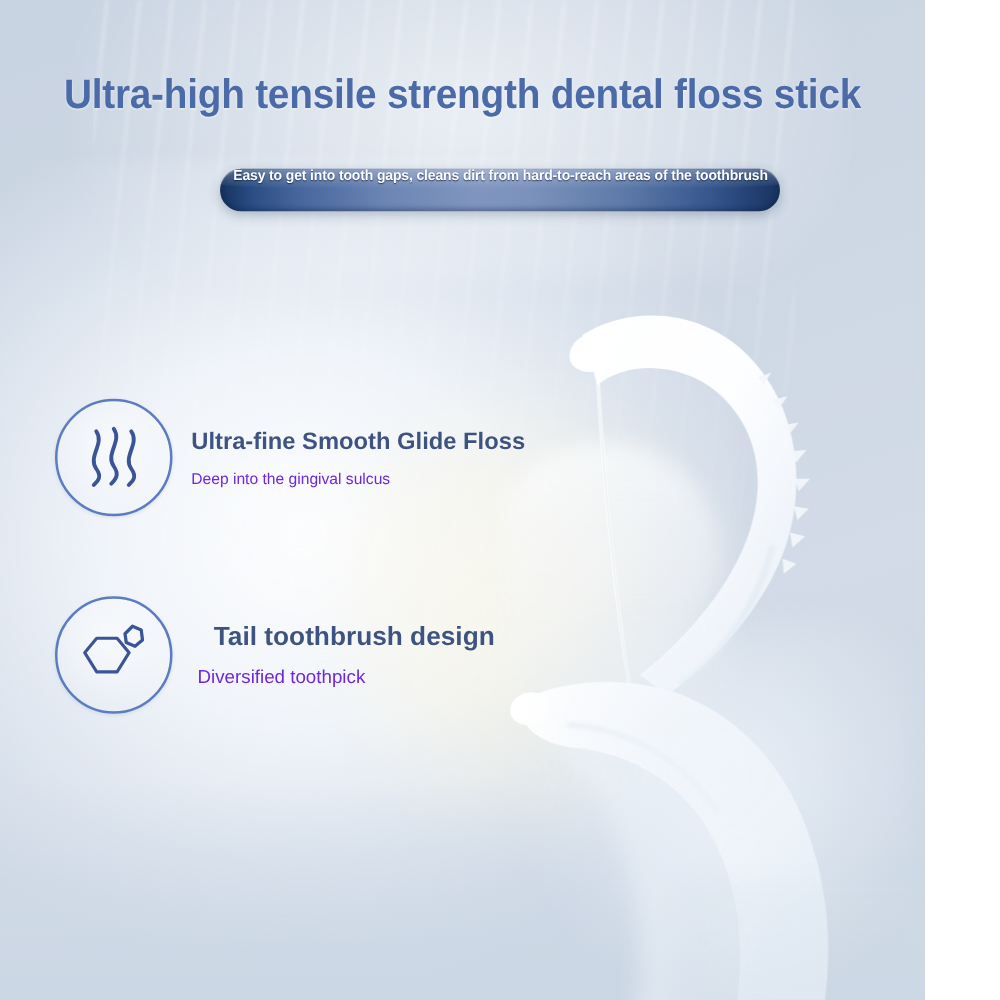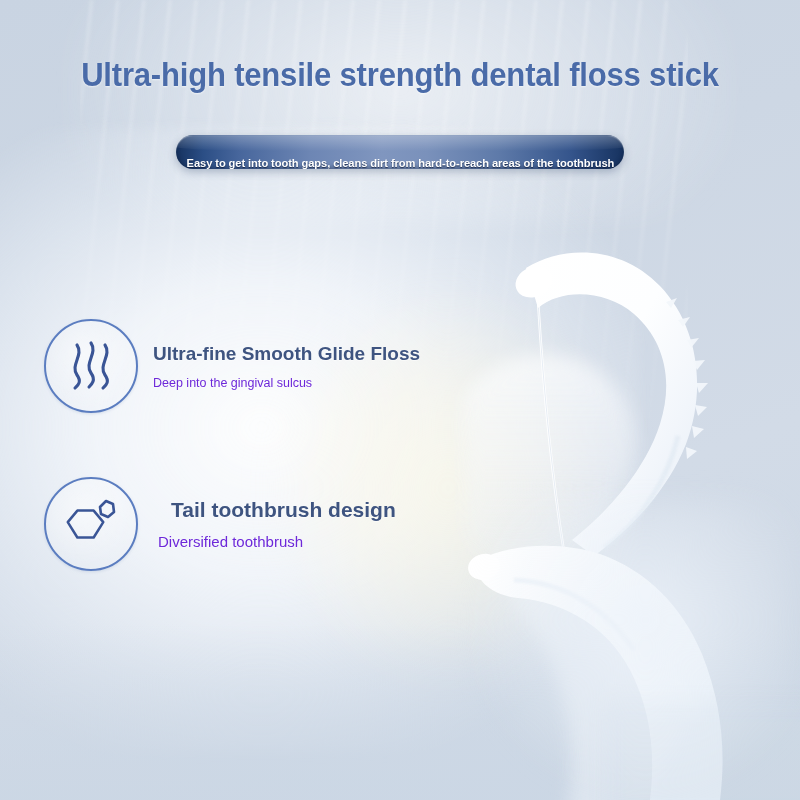--- a/index.html
+++ b/index.html
@@ -5,21 +5,21 @@
 <style>
   html, body {
     margin: 0;
     padding: 0;
     background: #ffffff;
   }
   * { box-sizing: border-box; }
 
   .poster {
     position: relative;
-    width: 800px;
+    width: 740px;
     height: 800px;
     overflow: hidden;
     font-family: "Liberation Sans", "DejaVu Sans", sans-serif;
     background: #ccd6e3;
     -webkit-font-smoothing: antialiased;
   }
 
   
   .bg-base {
     position: absolute;
@@ -121,21 +121,21 @@
         #8096bf 46%,
         #7a91bb 56%,
         #5e7aa9 72%,
         #35558c 88%,
         #16325f 100%);
     box-shadow:
       0 3px 9px rgba(40,62,100,0.30),
       inset 0 1px 1px rgba(255,255,255,0.30),
       inset 0 -2px 4px rgba(10,24,50,0.35);
     display: flex;
-    align-items: flex-end;
+    align-items: flex-start;
     justify-content: center;
     overflow: hidden;
   }
   .banner::before {
     content: "";
     position: absolute;
     left: 0; right: 0; top: 1px;
     height: 44%;
     border-radius: 17px 17px 40% 40%;
     background: linear-gradient(to bottom, rgba(255,255,255,0.26), rgba(255,255,255,0.0));
@@ -357,19 +357,19 @@
       <div class="feature-icon">
         <svg width="54" height="50" viewBox="0 0 54 50">
           <g stroke="#3a5596" stroke-width="2.6" fill="none" stroke-linejoin="round">
             <path d="M6 22 L16 10 L33 10 L43 22 L33 38 L16 38 Z" transform="translate(-2,2) scale(0.96)"></path>
             <path d="M36 8 L42 2 L49 5 L50 13 L44 18 L37 15 Z"></path>
           </g>
         </svg>
       </div>
       <div class="feature-text">
         <div class="feature-title">Tail toothbrush design</div>
-        <div class="feature-sub">Diversified toothbrush</div>
+        <div class="feature-sub">Diversified toothpick</div>
       </div>
     </div>
 
   </div>
 
 </div>
 
 </body></html>

